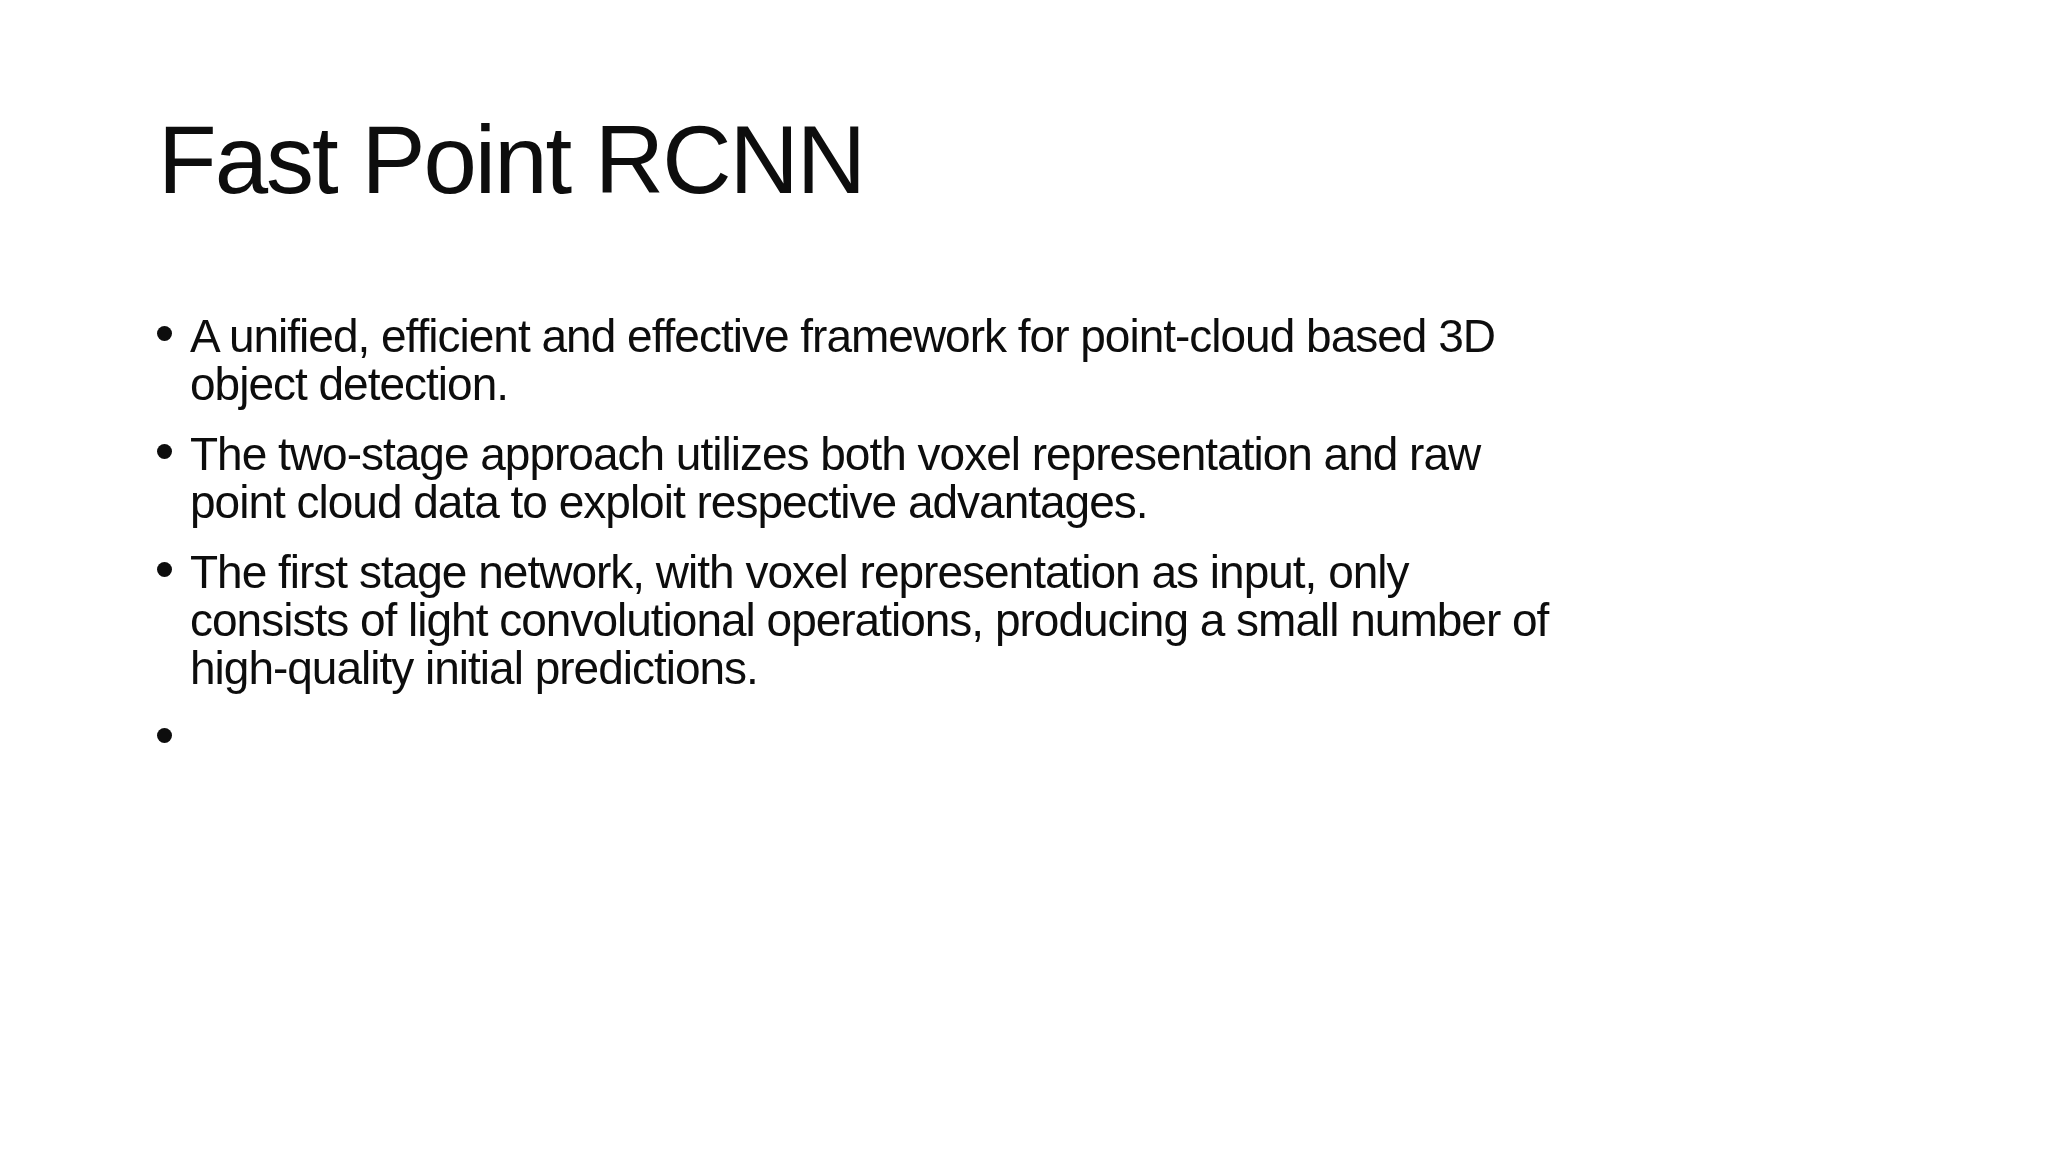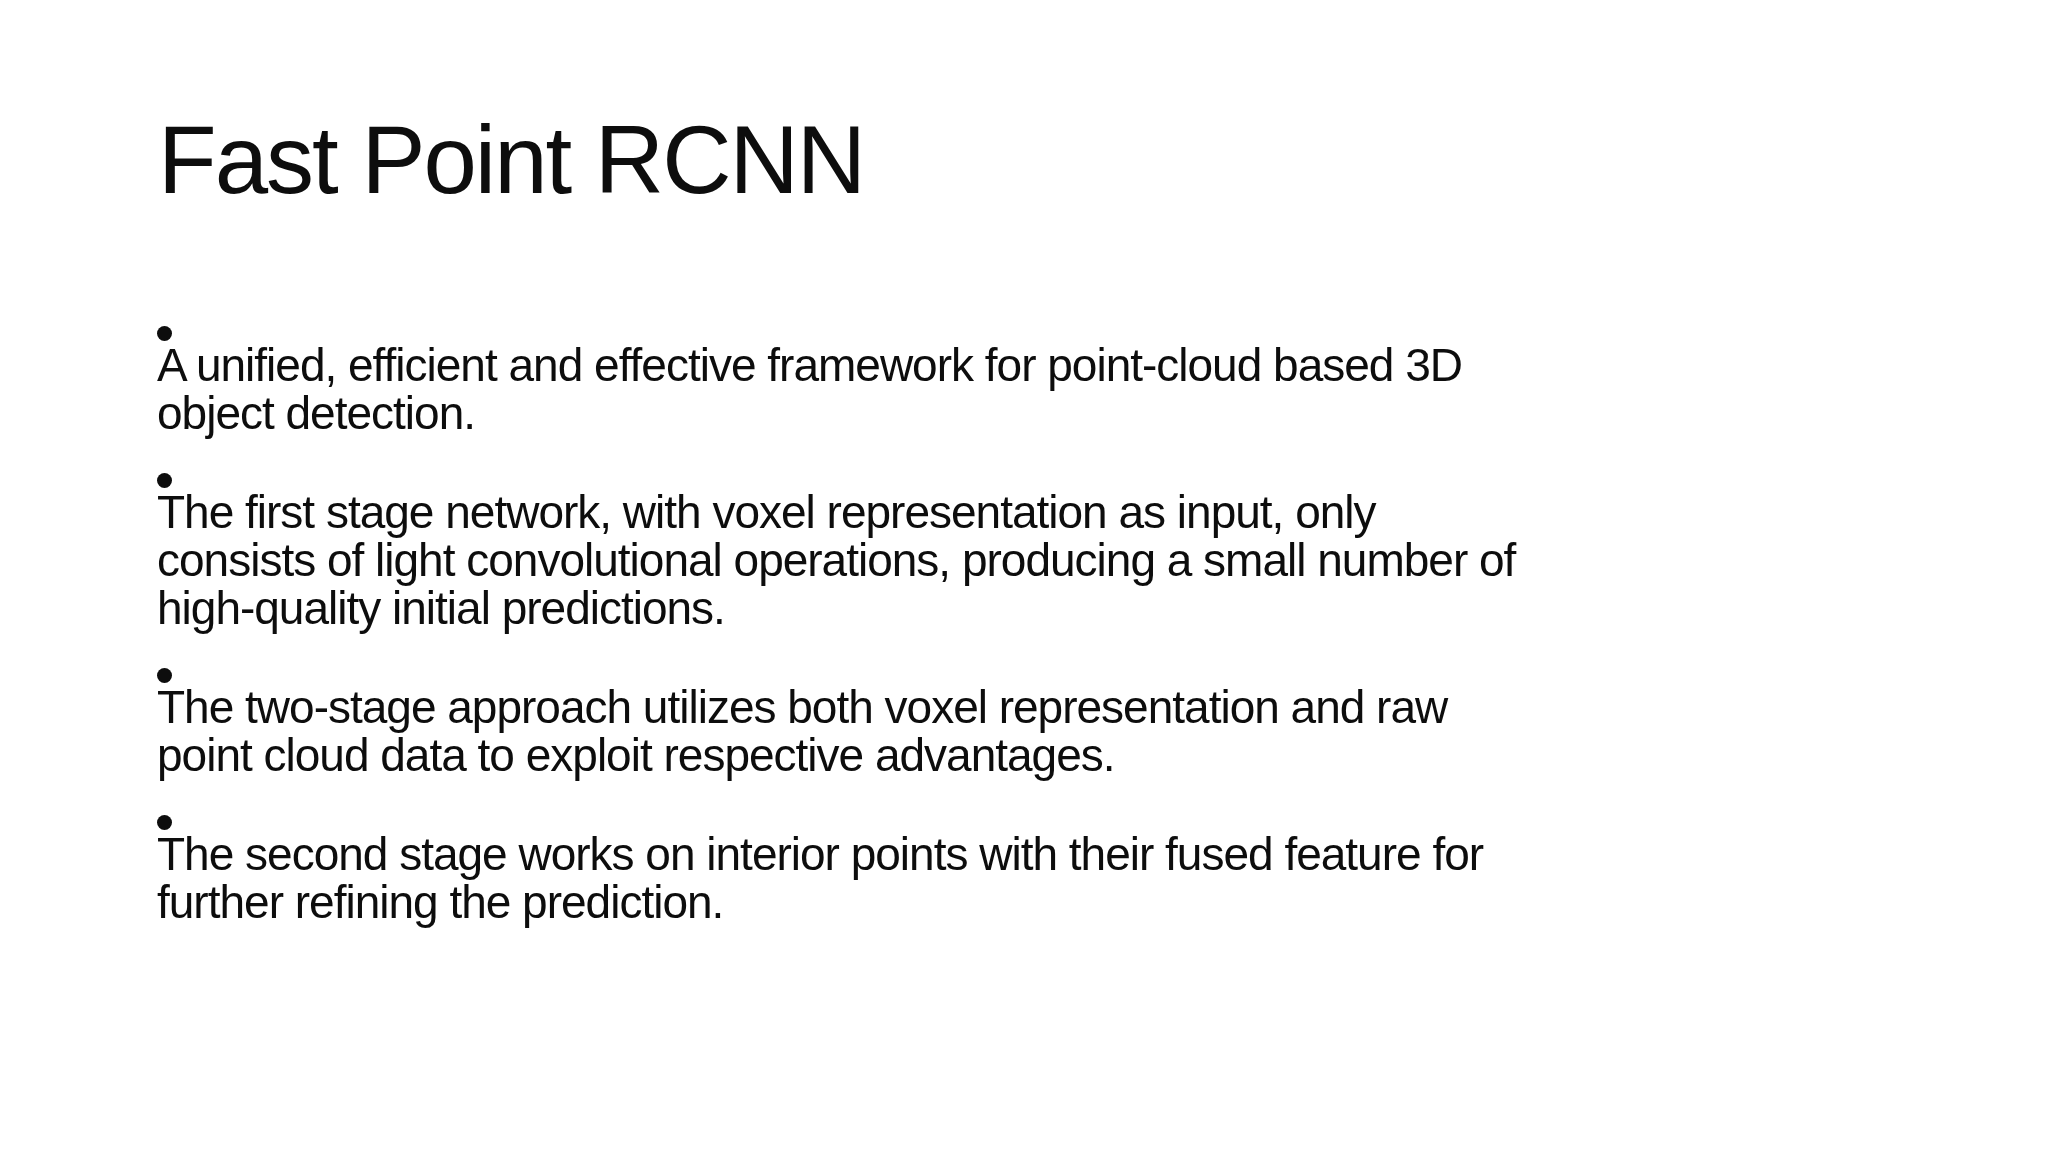--- a/index.html
+++ b/index.html
@@ -35,21 +35,20 @@
     top: 312px;
     width: 1770px;
     margin: 0;
     padding: 0;
     list-style: none;
   }
   .bullet-item {
     display: flex;
     align-items: flex-start;
     margin: 0 0 22px 0;
-    flex-direction: column;
   }
   .bullet-dot {
     flex: 0 0 auto;
     width: 15px;
     height: 15px;
     border-radius: 50%;
     background: #0d0d0d;
     margin-top: 14px;
     margin-right: 18px;
   }
@@ -71,32 +70,30 @@
   <ul class="bullet-list">
 
     <li class="bullet-item">
       <span class="bullet-dot"></span>
       <span class="bullet-text">A unified, efficient and effective framework for point-cloud based 3D
 object detection.</span>
     </li>
 
     <li class="bullet-item">
       <span class="bullet-dot"></span>
+      <span class="bullet-text">The two-stage approach utilizes both voxel representation and raw
+point cloud data to exploit respective advantages.</span>
+    </li>
+
+    <li class="bullet-item">
+      <span class="bullet-dot"></span>
       <span class="bullet-text">The first stage network, with voxel representation as input, only
 consists of light convolutional operations, producing a small number of
 high-quality initial predictions.</span>
     </li>
 
-    <li class="bullet-item">
-      <span class="bullet-dot"></span>
-      <span class="bullet-text">The two-stage approach utilizes both voxel representation and raw
-point cloud data to exploit respective advantages.</span>
-    </li>
-
 
     <li class="bullet-item">
       <span class="bullet-dot"></span>
-      <span class="bullet-text">The second stage works on interior points with their fused feature for
-further refining the prediction.</span>
     </li>
 
   </ul>
 </div>
 
 </body></html>

